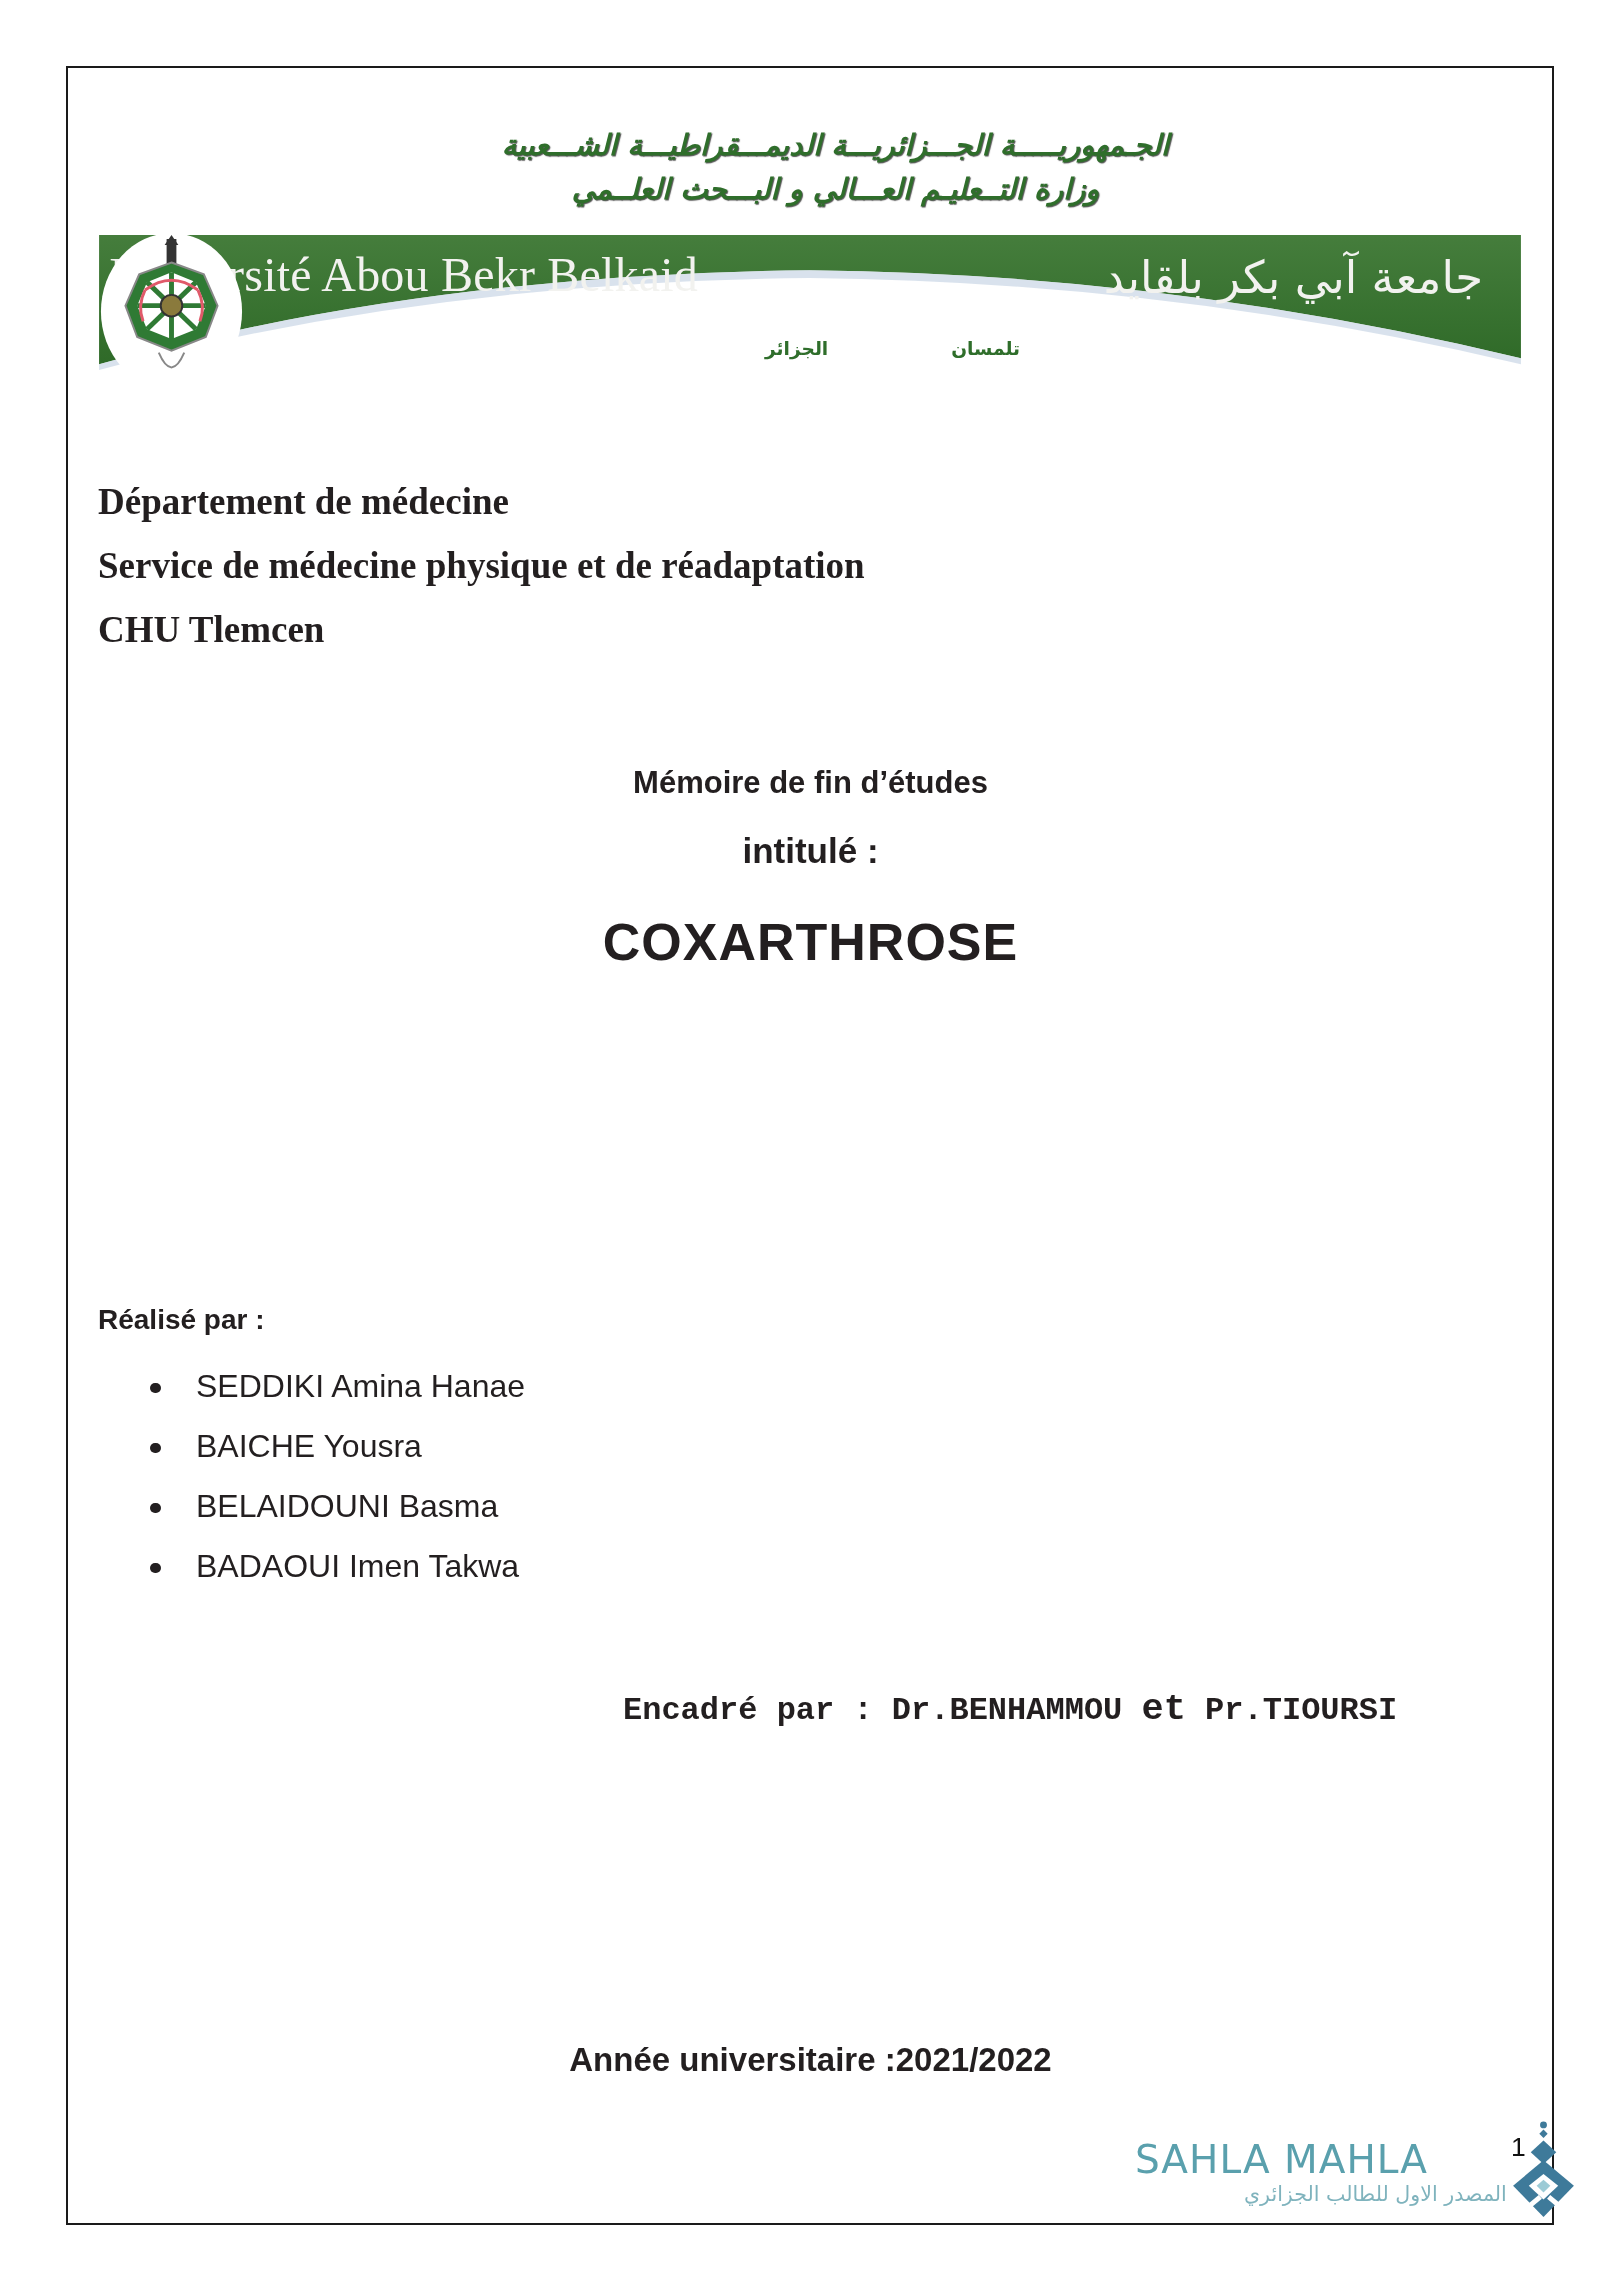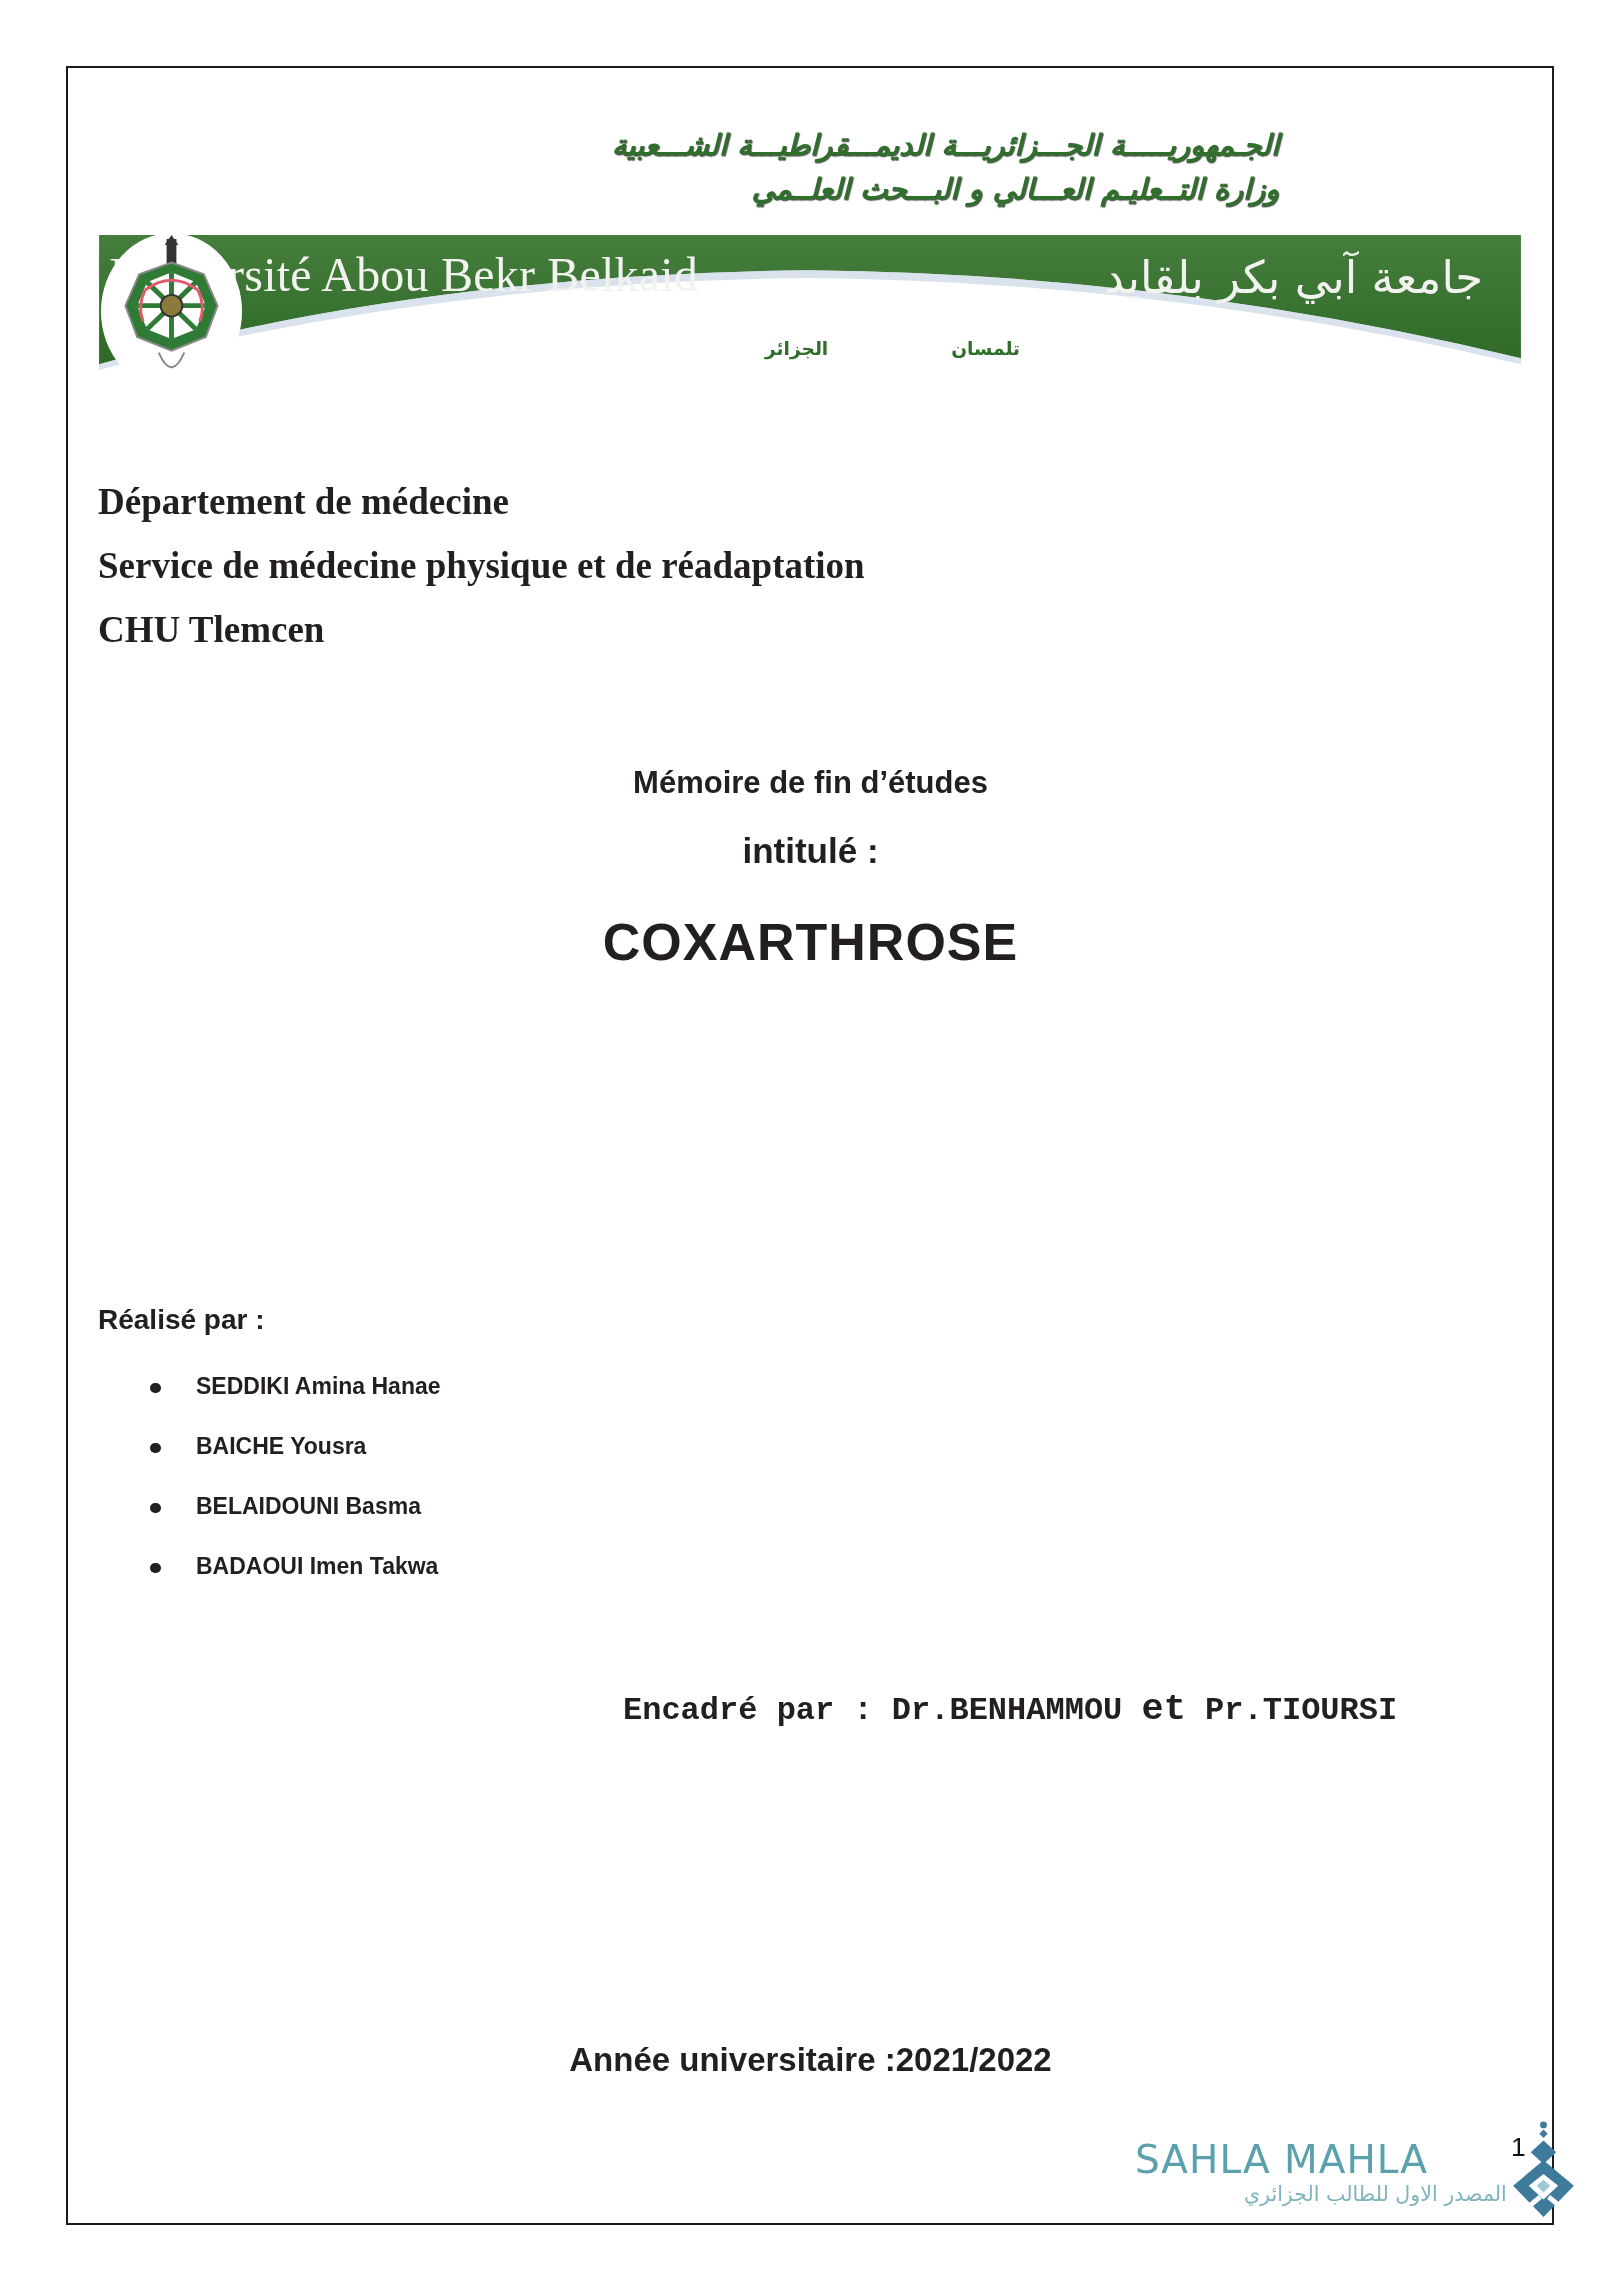--- a/index.html
+++ b/index.html
@@ -1,37 +1,37 @@
 <!DOCTYPE html>
 <html><head>
 <meta charset="utf-8">
 <style>
   html, body { margin: 0; padding: 0; background: #ffffff; }
   body { width: 1621px; height: 2293px; position: relative; overflow: hidden; font-family: "DejaVu Sans", sans-serif; color: #231f20; }
   .page-frame { position: absolute; left: 66px; top: 66px; width: 1488px; height: 2159px; border: 2px solid #1a1a1a; box-sizing: border-box; }
 
-  .arabic-header { position: absolute; left: 392px; top: 123px; width: 887px; text-align: right; color: #2f6e2b; font-family: "DejaVu Sans", sans-serif; font-weight: bold; font-style: italic; text-shadow: 1px 1px 1px #555; direction: rtl; }
+  .arabic-header { position: absolute; left: 392px; top: 123px; width: 887px; text-align: center; color: #2f6e2b; font-family: "DejaVu Sans", sans-serif; font-weight: bold; font-style: italic; text-shadow: 1px 1px 1px #555; direction: rtl; }
   .arabic-header .l1 { font-size: 29px; line-height: 45px; letter-spacing: 2.9px; }
   .arabic-header .l2 { font-size: 29px; line-height: 43px; letter-spacing: 2.9px; }
 
   .banner { position: absolute; left: 98px; top: 235px; width: 1424px; height: 137px; }
   .banner svg { position: absolute; left: 0; top: 0; }
   .banner-fr { position: absolute; left: 11.8px; top: 9.8px; color: #f2f2ef; font-family: "Liberation Serif", serif; font-size: 48px; line-height: 59px; letter-spacing: 0.2px; }
   .banner-sub { position: absolute; left: 13.7px; top: 67px; color: #e8c21a; font-family: "Liberation Serif", serif; font-style: italic; font-size: 18.6px; word-spacing: 7.8px; }
   .banner-ar { position: absolute; right: 39px; top: 13.7px; color: #f2f2ef; font-family: "DejaVu Sans", sans-serif; font-size: 45px; line-height: 57px; direction: rtl; }
   .emblem { position: absolute; left: 711px; top: -7.8px; width: 147px; height: 157px; }
   .emblem-caption { position: absolute; left: 667px; top: 103px; width: 255px; color: #2f6e2b; font-weight: bold; font-size: 18.6px; direction: rtl; display: flex; justify-content: space-between; }
 
   .dept { position: absolute; left: 98px; font-family: "Liberation Serif", serif; font-weight: bold; font-size: 37px; color: #231f20; }
 
   .center-text { position: absolute; left: 0; width: 1621px; text-align: center; font-family: "Liberation Sans", sans-serif; font-weight: bold; color: #231f20; }
 
   .realise { position: absolute; left: 98px; top: 1304px; font-family: "Liberation Sans", sans-serif; font-weight: bold; font-size: 28px; }
   .authors { position: absolute; left: 147px; top: 1370px; margin: 0; padding: 0; list-style: none; }
-  .authors li { position: relative; font-family: "Liberation Sans", sans-serif; font-weight: bold; font-size: 23px; height: 60px; line-height: 33px; padding-left: 49px; }
+  .authors li { position: relative; font-family: "Liberation Sans", sans-serif; font-weight: normal; font-size: 32px; height: 60px; line-height: 33px; padding-left: 49px; }
   .authors li .bullet { position: absolute; left: 2.9px; top: 12.7px; width: 10.8px; height: 10.8px; border-radius: 50%; background: #231f20; }
 
   .encadre { position: absolute; left: 623px; top: 1688px; font-family: Liberation Mono, monospace; font-weight: bold; font-size: 32px; }
   .encadre .et { font-size: 37px; }
 
   .annee { position: absolute; left: 0; width: 1621px; top: 2041px; text-align: center; font-family: "Liberation Sans", sans-serif; font-weight: bold; font-size: 33px; }
 
   .page-number { position: absolute; left: 1511px; top: 2132px; font-family: "Liberation Sans", sans-serif; font-size: 26.5px; color: #111; }
   .watermark { position: absolute; left: 1132px; top: 2137px; width: 441px; height: 88px; }
   .wm-name { position: absolute; left: 2.9px; top: 0; color: #5aa0ad; font-family: "DejaVu Sans", sans-serif; font-size: 39px; letter-spacing: 1px; }

